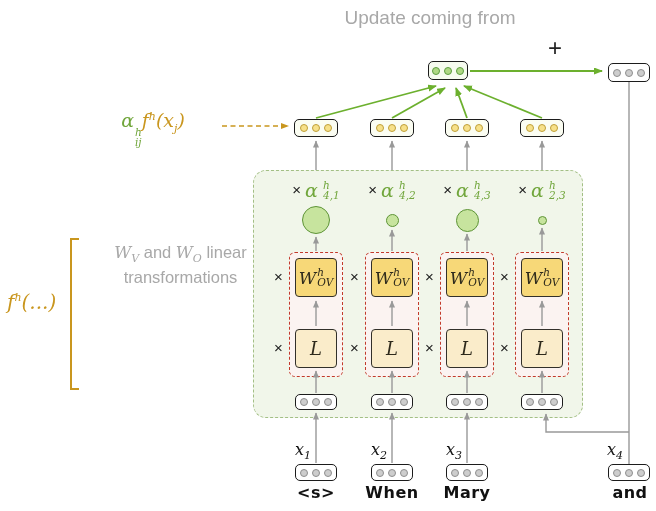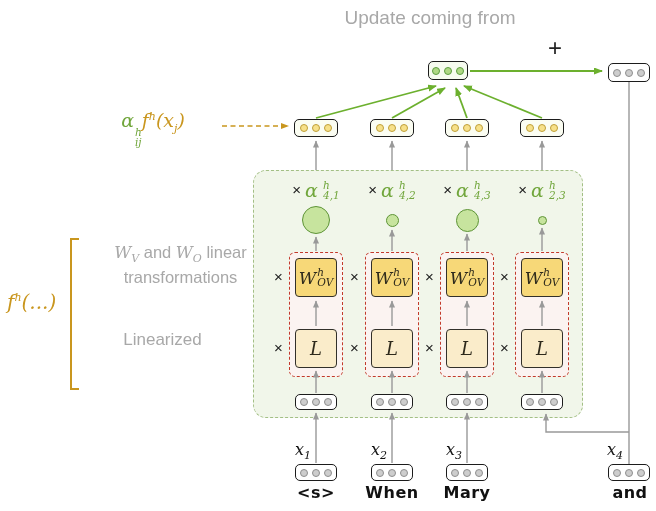--- a/index.html
+++ b/index.html
@@ -166,21 +166,20 @@
         </span></span><span class="gold"><span>f</span><sup class="simple">h</sup><span>(</span><span>x</span><sub class="simple">j</sub><span>)</span></span>
   </div>
 
 
   <div class="abs glabel z2" style="left:73px;top:243px;width:215px;font-size:16.5px;line-height:19px;text-align:center;">
     <div><span class="math">W</span><sub class="simple math">V</sub><span> and </span><span class="math">W</span><sub class="simple math">O</sub><span> linear</span></div>
     <div>transformations</div>
   </div>
 
   <div class="abs glabel z2" style="left:55px;top:330px;width:215px;font-size:17px;line-height:19px;">
-    <div>Linearized</div>
   </div>
 
   <div class="abs gold math z2" style="left:7px;top:290px;font-size:20px;">
     <span>f</span><sup class="simple">h</sup><span>(...)</span>
   </div>
 
   <div class="bracket"></div>
 
   <div class="dotbox perinput" style="left:294px;top:119px;width:44px;height:18px;">
     <span class="dot ydot"></span>

